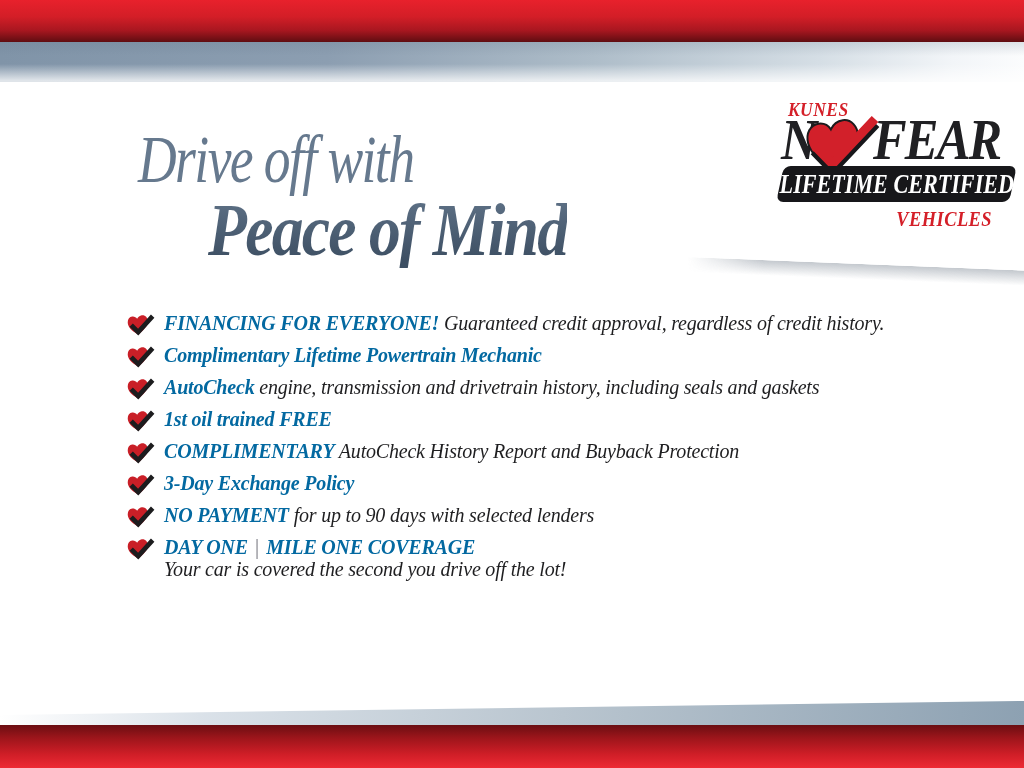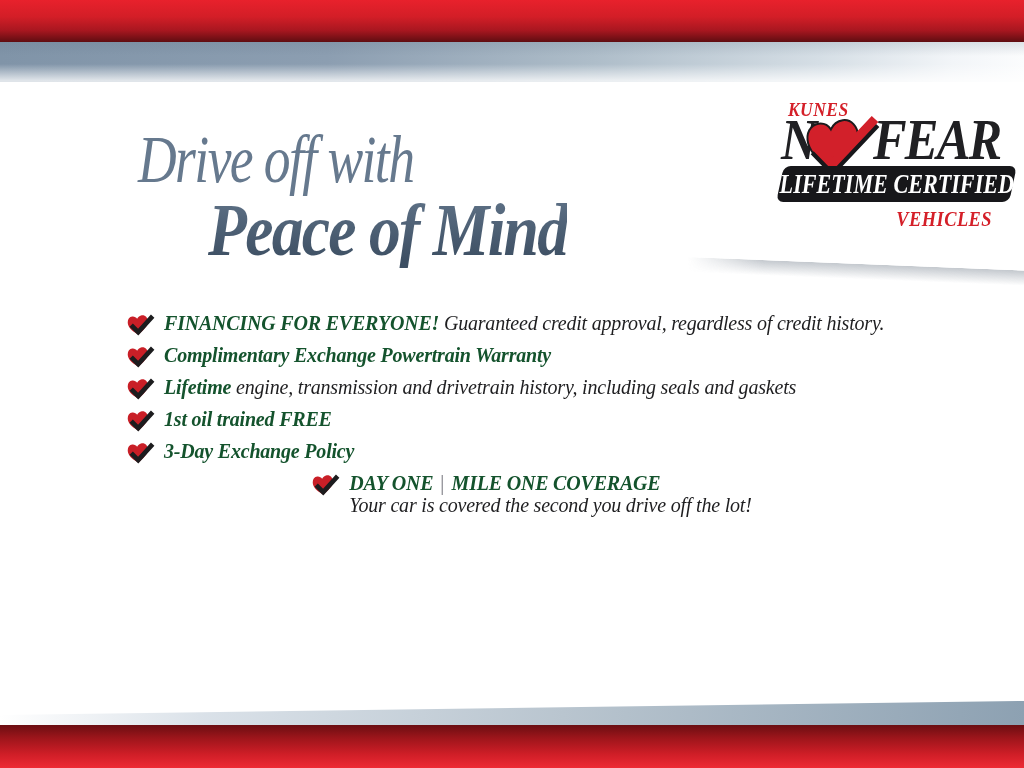--- a/index.html
+++ b/index.html
@@ -47,23 +47,23 @@
        border-radius:7px;transform:skewX(-12deg);display:flex;align-items:center;justify-content:center;}
   .logo .band span{display:inline-block;transform:skewX(12deg) scaleX(0.82);font-style:italic;
        font-weight:bold;font-size:27px;color:#fff;white-space:nowrap;letter-spacing:0;}
   .logo .vehicles{position:absolute;right:26px;top:110px;font-weight:bold;font-size:20px;
        color:#d41f28;letter-spacing:.5px;transform:scaleX(0.92);transform-origin:right top;}
 
   
   .benefits{position:absolute;left:127px;top:310px;width:810px;margin:0;padding:0;list-style:none;}
   .benefits li{display:flex;align-items:flex-start;height:32px;font-style:italic;
        font-size:20px;line-height:26px;letter-spacing:-0.2px;color:#1e1e20;white-space:nowrap;}
-  .benefits li.two-line{height:auto;justify-content:center;}
+  .benefits li.two-line{height:auto;}
   .benefits .hc{flex:0 0 auto;margin:3px 9px 0 0;}
-  .benefits b{font-weight:bold;color:#14532d;}
+  .benefits b{font-weight:bold;color:#0369a1;}
   .benefits .sep{color:#9a9aa0;font-weight:bold;margin:0 7px;}
   .benefits .txtcol{display:flex;flex-direction:column;}
   .benefits .l2{display:block;margin-top:-3px;line-height:24px;}
 </style>
 </head>
 <body>
 
 <div class="page">
 
   <div class="top-red"></div>
@@ -100,48 +100,66 @@
         </svg>
       <span class="txt"><b>FINANCING FOR EVERYONE!</b><span> Guaranteed credit approval, regardless of credit history.</span></span>
     </li>
     <li>
       <svg class="hc" width="28" height="25" viewBox="0 0 30 26">
           <g transform="rotate(-8 11 12)">
             <path d="M11 23 C6 19 1.8 15.5 1.2 10.5 C0.7 6 3.3 2.8 6.8 2.8 C9 2.8 10.8 4.1 11.7 5.9 C13 4.1 15 2.8 17.2 2.8 C20.7 2.8 23.3 6 22.8 10.5 C22.2 15.5 16 19 11 23 Z" fill="#c91f27"></path>
           </g>
           <path d="M4.5 12.5 L12 20 L27.5 3" fill="none" stroke="#1c1c1e" stroke-width="5"></path>
         </svg>
-      <span class="txt"><b>Complimentary Exchange Powertrain Warranty</b><span></span></span>
+      <span class="txt"><b>Complimentary Lifetime Powertrain Mechanic</b><span></span></span>
     </li>
     <li>
       <svg class="hc" width="28" height="25" viewBox="0 0 30 26">
           <g transform="rotate(-8 11 12)">
             <path d="M11 23 C6 19 1.8 15.5 1.2 10.5 C0.7 6 3.3 2.8 6.8 2.8 C9 2.8 10.8 4.1 11.7 5.9 C13 4.1 15 2.8 17.2 2.8 C20.7 2.8 23.3 6 22.8 10.5 C22.2 15.5 16 19 11 23 Z" fill="#c91f27"></path>
           </g>
           <path d="M4.5 12.5 L12 20 L27.5 3" fill="none" stroke="#1c1c1e" stroke-width="5"></path>
         </svg>
-      <span class="txt"><b>Lifetime</b><span> engine, transmission and drivetrain history, including seals and gaskets</span></span>
+      <span class="txt"><b>AutoCheck</b><span> engine, transmission and drivetrain history, including seals and gaskets</span></span>
     </li>
     <li>
       <svg class="hc" width="28" height="25" viewBox="0 0 30 26">
           <g transform="rotate(-8 11 12)">
             <path d="M11 23 C6 19 1.8 15.5 1.2 10.5 C0.7 6 3.3 2.8 6.8 2.8 C9 2.8 10.8 4.1 11.7 5.9 C13 4.1 15 2.8 17.2 2.8 C20.7 2.8 23.3 6 22.8 10.5 C22.2 15.5 16 19 11 23 Z" fill="#c91f27"></path>
           </g>
           <path d="M4.5 12.5 L12 20 L27.5 3" fill="none" stroke="#1c1c1e" stroke-width="5"></path>
         </svg>
       <span class="txt"><b>1st oil trained FREE</b><span></span></span>
     </li>
     <li>
       <svg class="hc" width="28" height="25" viewBox="0 0 30 26">
           <g transform="rotate(-8 11 12)">
             <path d="M11 23 C6 19 1.8 15.5 1.2 10.5 C0.7 6 3.3 2.8 6.8 2.8 C9 2.8 10.8 4.1 11.7 5.9 C13 4.1 15 2.8 17.2 2.8 C20.7 2.8 23.3 6 22.8 10.5 C22.2 15.5 16 19 11 23 Z" fill="#c91f27"></path>
           </g>
           <path d="M4.5 12.5 L12 20 L27.5 3" fill="none" stroke="#1c1c1e" stroke-width="5"></path>
         </svg>
+      <span class="txt"><b>COMPLIMENTARY</b><span> AutoCheck History Report and Buyback Protection</span></span>
+    </li>
+    <li>
+      <svg class="hc" width="28" height="25" viewBox="0 0 30 26">
+          <g transform="rotate(-8 11 12)">
+            <path d="M11 23 C6 19 1.8 15.5 1.2 10.5 C0.7 6 3.3 2.8 6.8 2.8 C9 2.8 10.8 4.1 11.7 5.9 C13 4.1 15 2.8 17.2 2.8 C20.7 2.8 23.3 6 22.8 10.5 C22.2 15.5 16 19 11 23 Z" fill="#c91f27"></path>
+          </g>
+          <path d="M4.5 12.5 L12 20 L27.5 3" fill="none" stroke="#1c1c1e" stroke-width="5"></path>
+        </svg>
       <span class="txt"><b>3-Day Exchange Policy</b><span></span></span>
+    </li>
+    <li>
+      <svg class="hc" width="28" height="25" viewBox="0 0 30 26">
+          <g transform="rotate(-8 11 12)">
+            <path d="M11 23 C6 19 1.8 15.5 1.2 10.5 C0.7 6 3.3 2.8 6.8 2.8 C9 2.8 10.8 4.1 11.7 5.9 C13 4.1 15 2.8 17.2 2.8 C20.7 2.8 23.3 6 22.8 10.5 C22.2 15.5 16 19 11 23 Z" fill="#c91f27"></path>
+          </g>
+          <path d="M4.5 12.5 L12 20 L27.5 3" fill="none" stroke="#1c1c1e" stroke-width="5"></path>
+        </svg>
+      <span class="txt"><b>NO PAYMENT</b><span> for up to 90 days with selected lenders</span></span>
     </li>
     <li class="two-line">
       <svg class="hc" width="28" height="25" viewBox="0 0 30 26">
           <g transform="rotate(-8 11 12)">
             <path d="M11 23 C6 19 1.8 15.5 1.2 10.5 C0.7 6 3.3 2.8 6.8 2.8 C9 2.8 10.8 4.1 11.7 5.9 C13 4.1 15 2.8 17.2 2.8 C20.7 2.8 23.3 6 22.8 10.5 C22.2 15.5 16 19 11 23 Z" fill="#c91f27"></path>
           </g>
           <path d="M4.5 12.5 L12 20 L27.5 3" fill="none" stroke="#1c1c1e" stroke-width="5"></path>
         </svg>
       <span class="txtcol">
         <span class="l1"><b>DAY ONE</b><span class="sep">|</span><b>MILE ONE COVERAGE</b></span>

